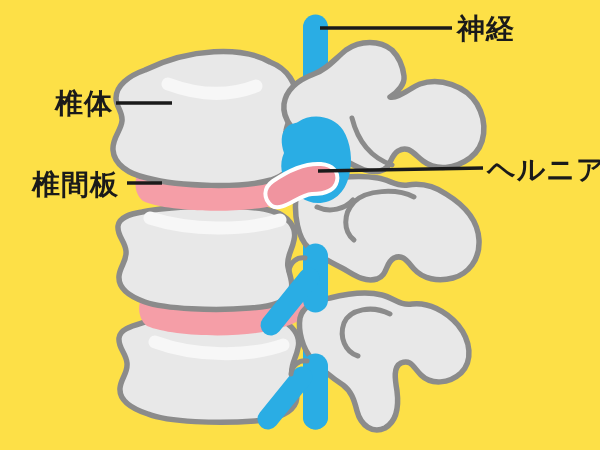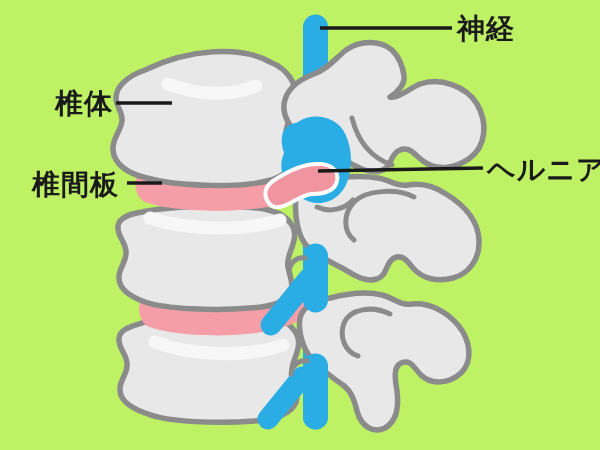--- a/index.html
+++ b/index.html
@@ -1,16 +1,16 @@
 <!DOCTYPE html>
 <html style="--bone-fill: #e8e8e8; --bone-outline: #8b8b8b; --highlight: #f7f7f7; --disc-pink: #f59ea7; --hernia-pink: #f0949f; --nerve-blue: #2aade4; --label-text: #1a1a1a; --leader-line: #1a1a1a; --background: #ffffff;"><head>
 <meta charset="utf-8">
 <style>
   html,body{margin:0;padding:0;background:#fff;}
-  .canvas{position:relative;width:600px;height:450px;background:#bef264;overflow:hidden;}
+  .canvas{position:relative;width:600px;height:450px;background:#fde047;overflow:hidden;}
   svg{display:block;}
   .bone{fill:var(--bone-fill);stroke:var(--bone-outline);stroke-width:5.5;stroke-linejoin:round;}
   .detail{fill:none;stroke:var(--bone-outline);stroke-width:5;stroke-linecap:round;stroke-linejoin:round;}
   .disc{fill:var(--disc-pink);stroke:none;}
   .nerve{stroke:var(--nerve-blue);stroke-width:25;stroke-linecap:round;}
   .nerve-branch{stroke:var(--nerve-blue);stroke-width:21;stroke-linecap:round;}
   .blob{fill:var(--nerve-blue);stroke:none;}
   .hernia{fill:var(--hernia-pink);stroke:#ffffff;stroke-width:4;stroke-linejoin:round;}
   .highlight{fill:none;stroke:var(--highlight);stroke-width:13;stroke-linecap:round;}
   .leader{stroke:var(--leader-line);stroke-width:3.5;fill:none;}

